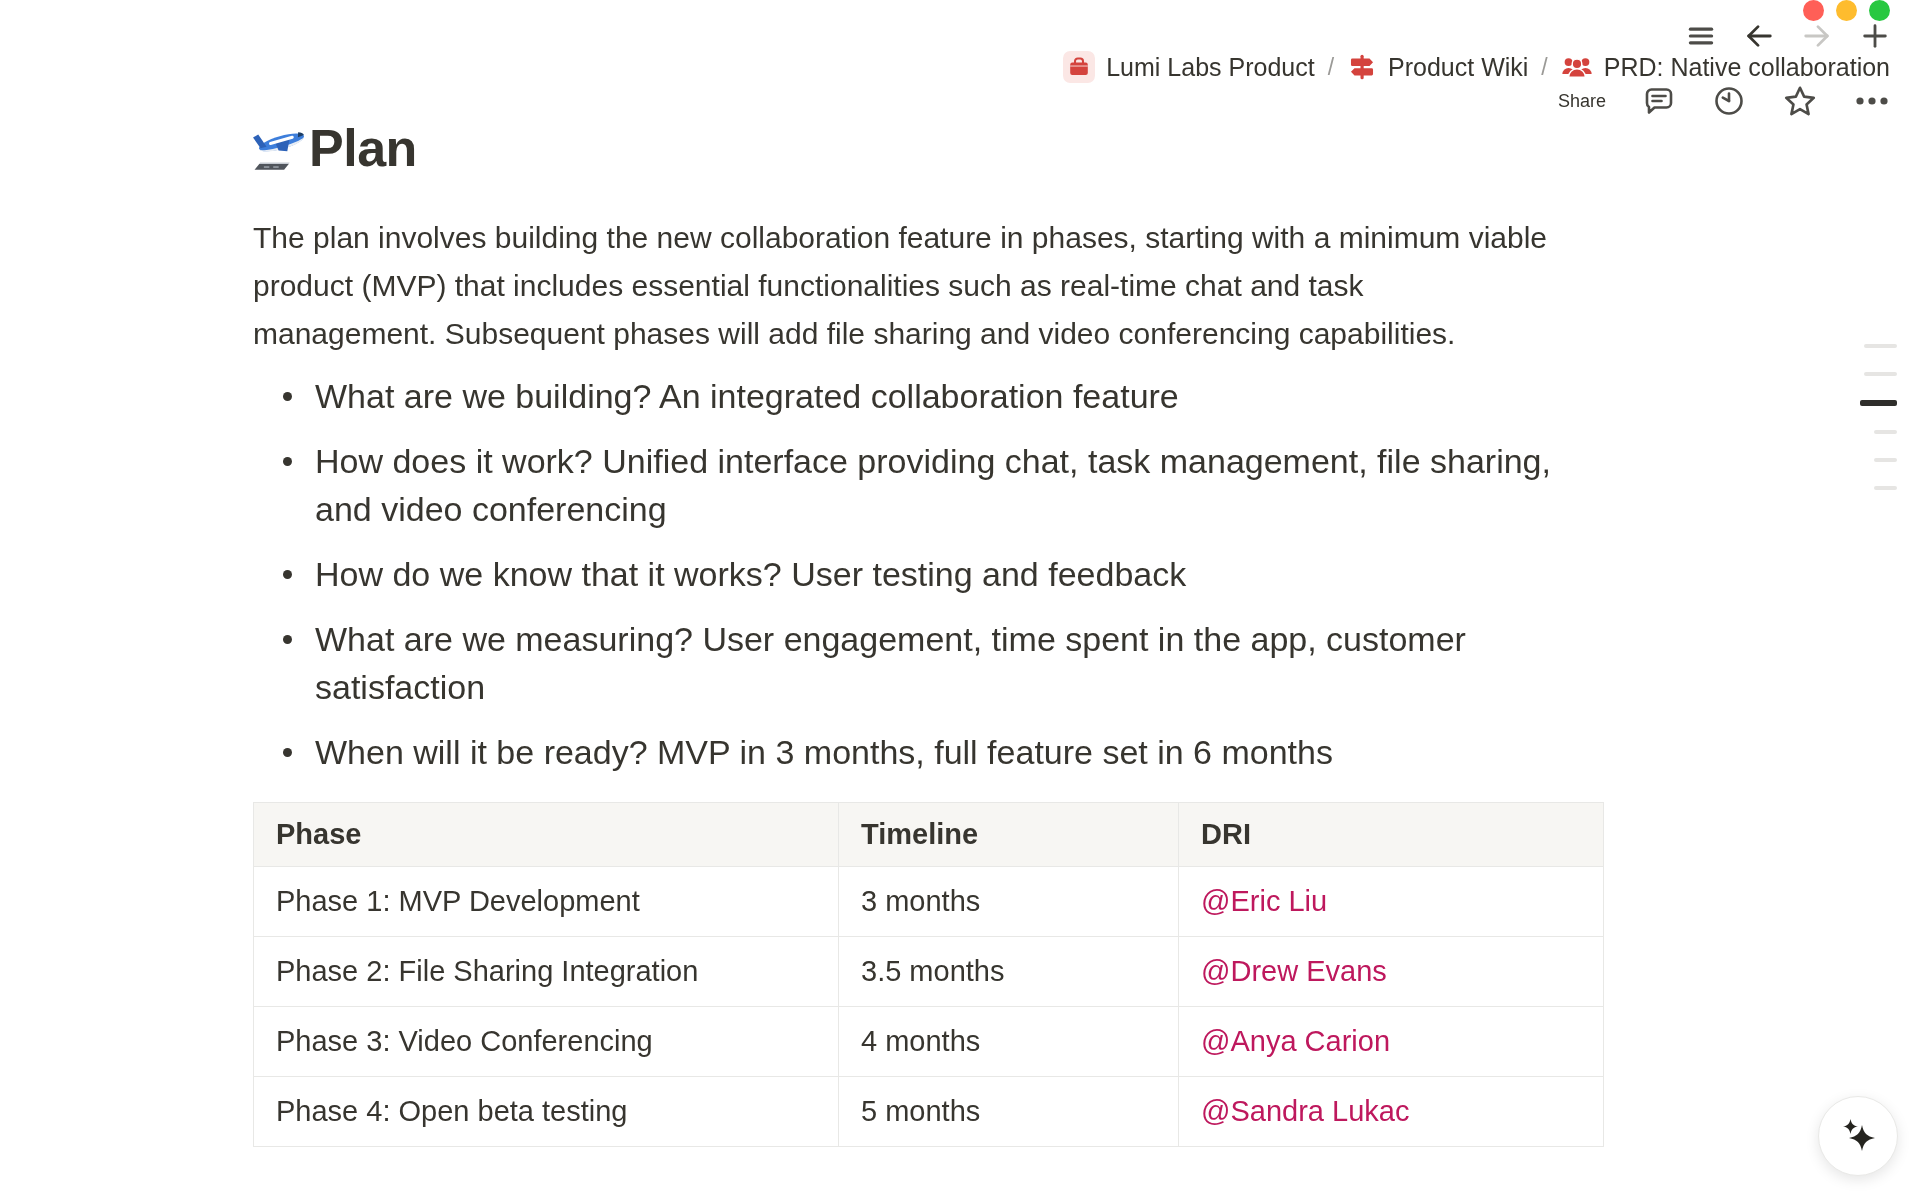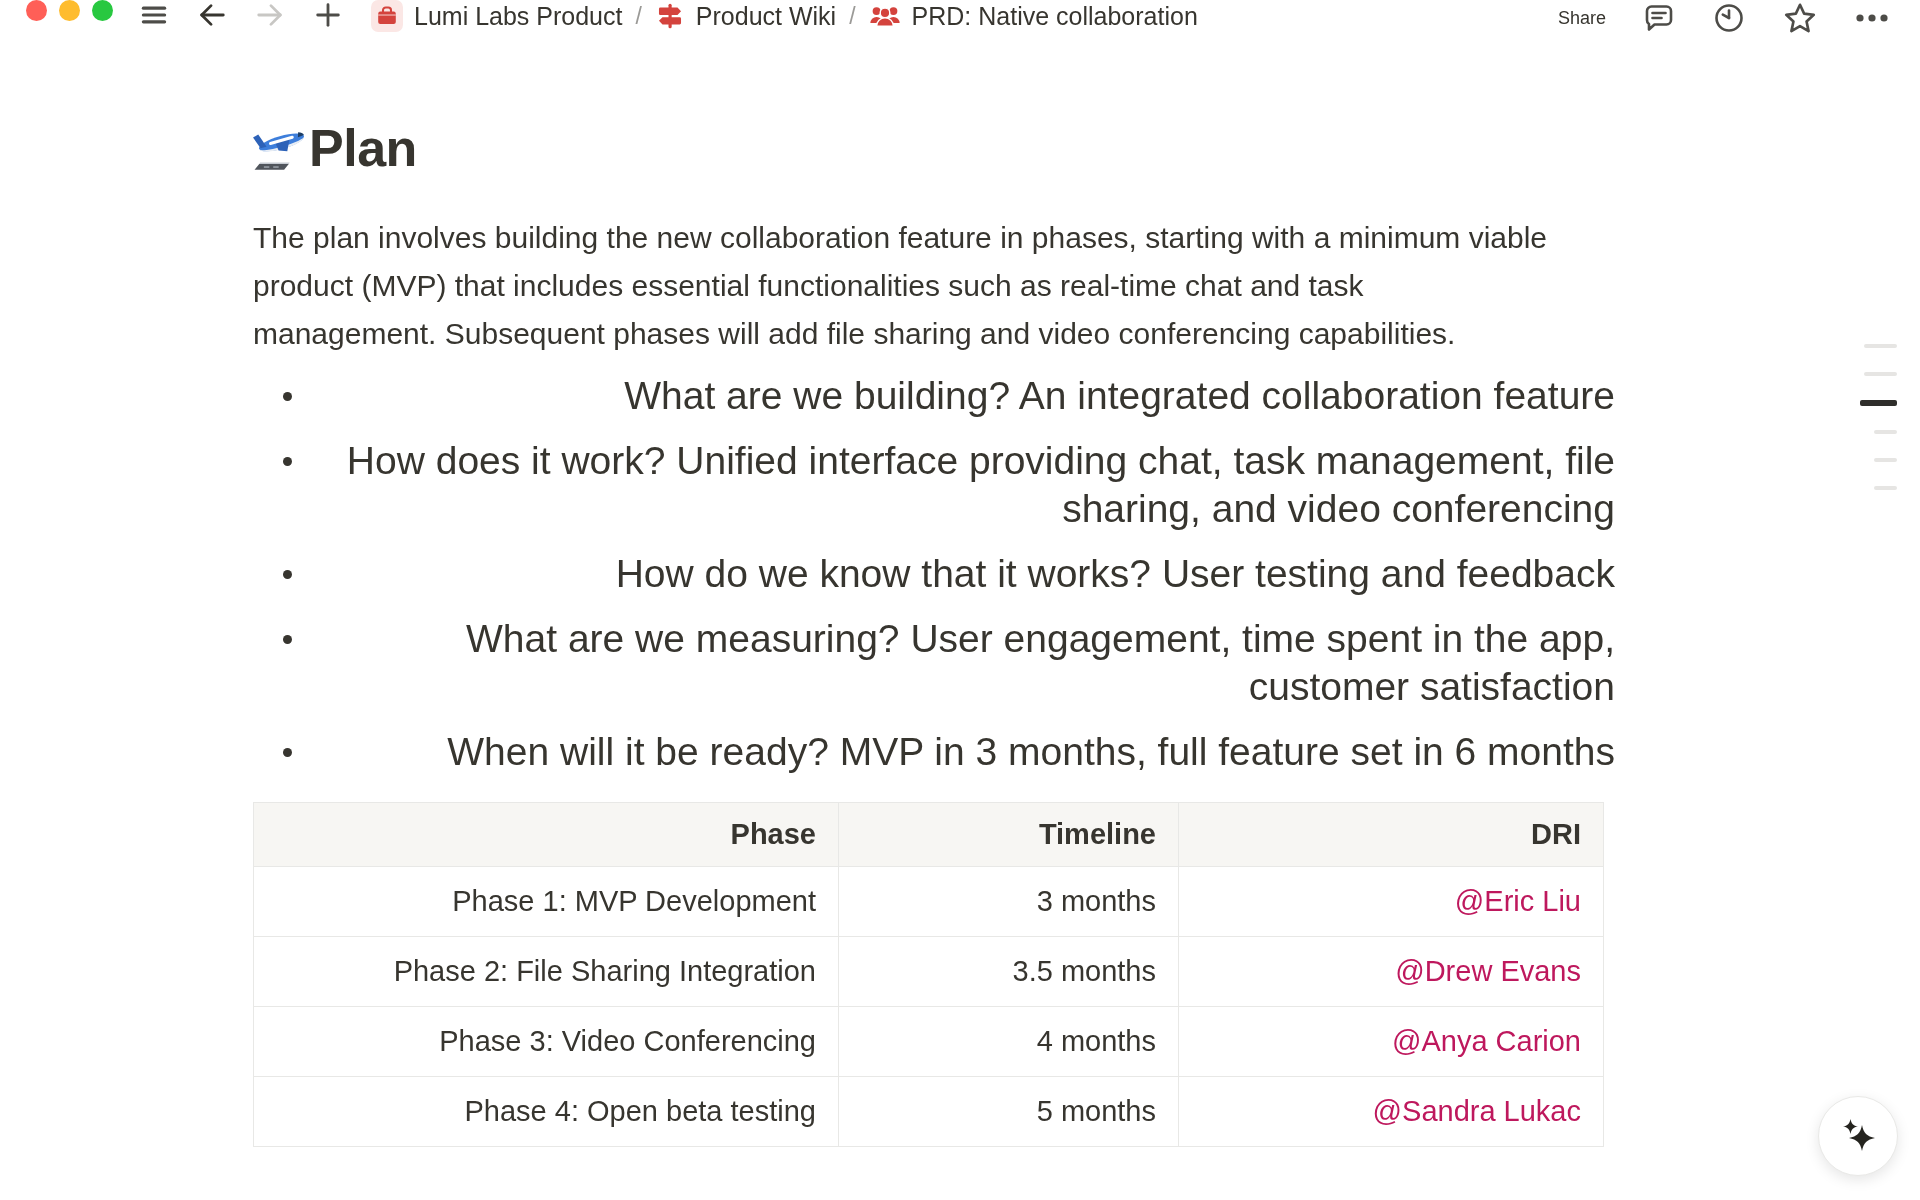--- a/index.html
+++ b/index.html
@@ -3,44 +3,44 @@
 <meta charset="utf-8">
 <style>
   * { box-sizing: border-box; margin: 0; padding: 0; }
   html,body { width:1920px; height:1200px; overflow:hidden; }
   body {
     font-family: "Liberation Sans", sans-serif;
     color:#37352f; background:#ffffff; position:relative;
   }
 
   
-  .topbar { height:88px; display:flex; align-items:flex-start; padding:0 30px 0 26px; background:#fff; }
+  .topbar { height:88px; display:flex; align-items:flex-end; padding:0 30px 0 26px; background:#fff;flex-direction:column; }
   .traffic-lights { display:flex; gap:12px; }
   .light { width:21px; height:21px; border-radius:50%; }
   .nav-group { display:flex; align-items:center; gap:28px; margin-left:26px; }
   .icon-btn { display:flex; align-items:center; justify-content:center; cursor:pointer; background:none; border:none; padding:0; }
   .breadcrumb { display:flex; align-items:center; gap:13px; margin-left:28px; font-size:25px; white-space:nowrap; }
   .crumb { display:flex; align-items:center; gap:11px; cursor:pointer; }
   .crumb-label { color:#37352f; }
   .crumb-sep { color:#9b9a97; font-size:23px; }
   .topbar-right { margin-left:auto; display:flex; align-items:center; gap:36px; }
   .share-btn { font-size:18px; color:#37352f; background:none; border:none; cursor:pointer; font-family:inherit; }
 
   
   .page { padding-left:253px; }
   .page-title { display:flex; align-items:center; margin-top:30px; font-size:52px; font-weight:700; letter-spacing:-0.5px; }
   .title-emoji svg { width:56px; height:56px; display:block; }
   .intro { margin-top:36px; max-width:1298px; font-size:30px; line-height:48px; }
   .bullets { margin-top:14px; list-style:none; max-width:1362px; }
-  .bullets li { position:relative; padding-left:62px; font-size:39px; line-height:48px; margin-bottom:17px; cursor:text;text-align:right; }
+  .bullets li { position:relative; padding-left:62px; font-size:34px; line-height:48px; margin-bottom:17px; cursor:text; }
   .bullets li::before { content:""; position:absolute; left:30px; top:20px; width:9px; height:9px; border-radius:50%; background:#37352f; }
 
   
   .phases-table { margin-top:26px; width:1350px; border-collapse:collapse; table-layout:fixed; font-size:29px; }
-  .phases-table th, .phases-table td { border:1px solid #e8e8e6; text-align:right; padding:0 22px; vertical-align:middle; }
+  .phases-table th, .phases-table td { border:1px solid #e8e8e6; text-align:left; padding:0 22px; vertical-align:middle; }
   .phases-table th { background:#f7f6f3; font-weight:600; height:64px; }
   .phases-table td { height:70px; cursor:text; }
   .phases-table td.dri { color:#be185d; }
 
   
   .outline { position:absolute; right:23px; top:344px; width:37px; display:flex; flex-direction:column; gap:24px; }
   .outline .ln { height:4px; border-radius:2px; background:#e6e5e3; width:33px; margin-left:4px; cursor:pointer; }
   .outline .ln.active { background:#2f2e2b; width:37px; margin-left:0; height:6px; }
   .outline .ln.sub { width:23px; margin-left:14px; }
 

